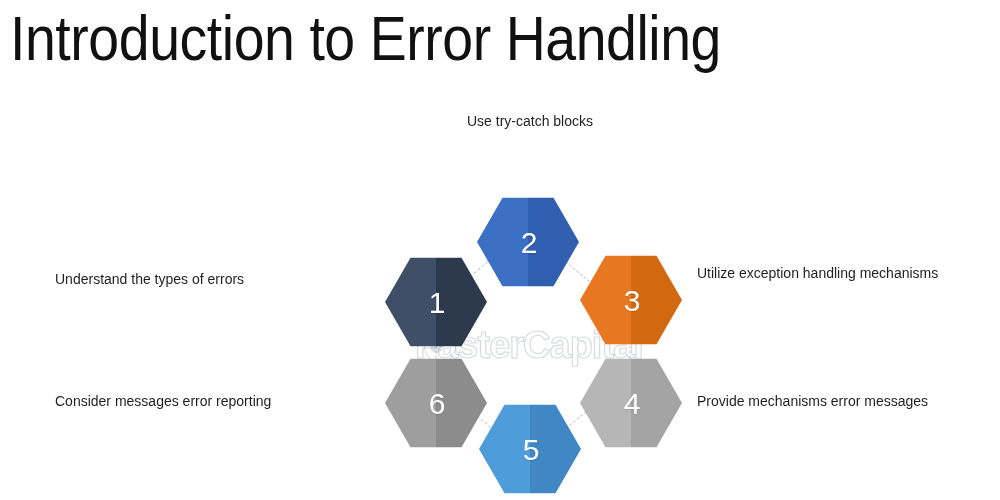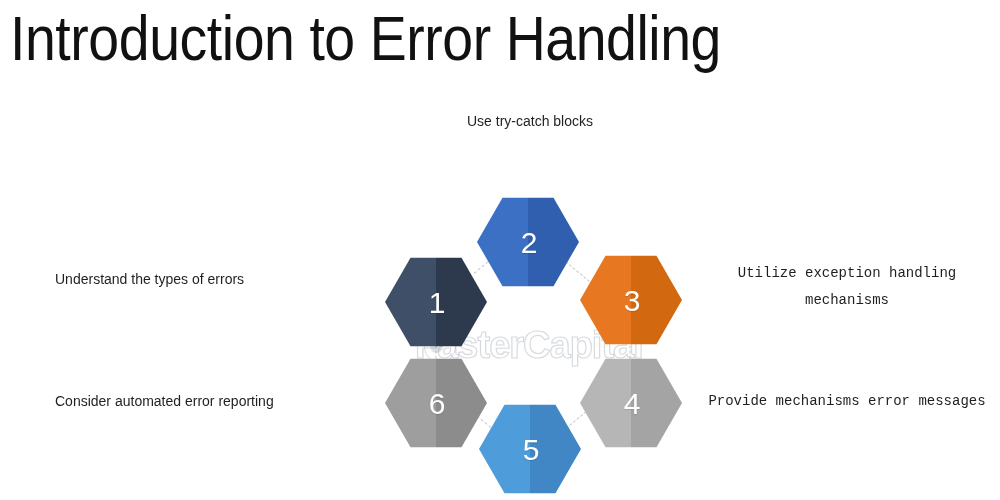--- a/index.html
+++ b/index.html
@@ -128,21 +128,21 @@
 
   
   .caption {
     position: absolute;
     font-size: 14px;
     line-height: 27px;
     font-weight: 400;
     color: #1f1f1f;
   }
   .caption.left  { text-align: left; width: 300px; }
-  .caption.right { text-align: center; width: 300px; font-family: Liberation Mono, monospace; }
+  .caption.right { text-align: left; width: 300px; }
   .caption.top   { text-align: center; width: 400px; }
 </style>
 </head>
 <body>
 
 <div id="page-title">Introduction to Error Handling</div>
 
 <div id="diagram">
 
   <div class="connector" style="left:474px; top:273px; width:34px; transform:rotate(-40deg);"></div>
@@ -188,19 +188,19 @@
   <div class="hex" style="left:385px; top:357px;">
     <div class="hex-shadow"></div>
     <div class="hex-shape" style="background:linear-gradient(to right,#9E9E9E 0%,#9E9E9E 50%,#8C8C8C 50%,#8C8C8C 100%);"></div>
     <div class="hex-num">6</div>
   </div>
 
   <div class="caption top" style="left:330px; top:108px;">Use try-catch blocks</div>
 
   <div class="caption left" style="left:55px; top:266px;">Understand the types of errors</div>
 
-  <div class="caption left" style="left:55px; top:388px;">Consider automated error reporting</div>
+  <div class="caption left" style="left:55px; top:388px;">Consider messages error reporting</div>
 
   <div class="caption right" style="left:697px; top:260px;">Utilize exception handling mechanisms</div>
 
   <div class="caption right" style="left:697px; top:388px;">Provide mechanisms error messages</div>
 
 </div>
 
 </body></html>

